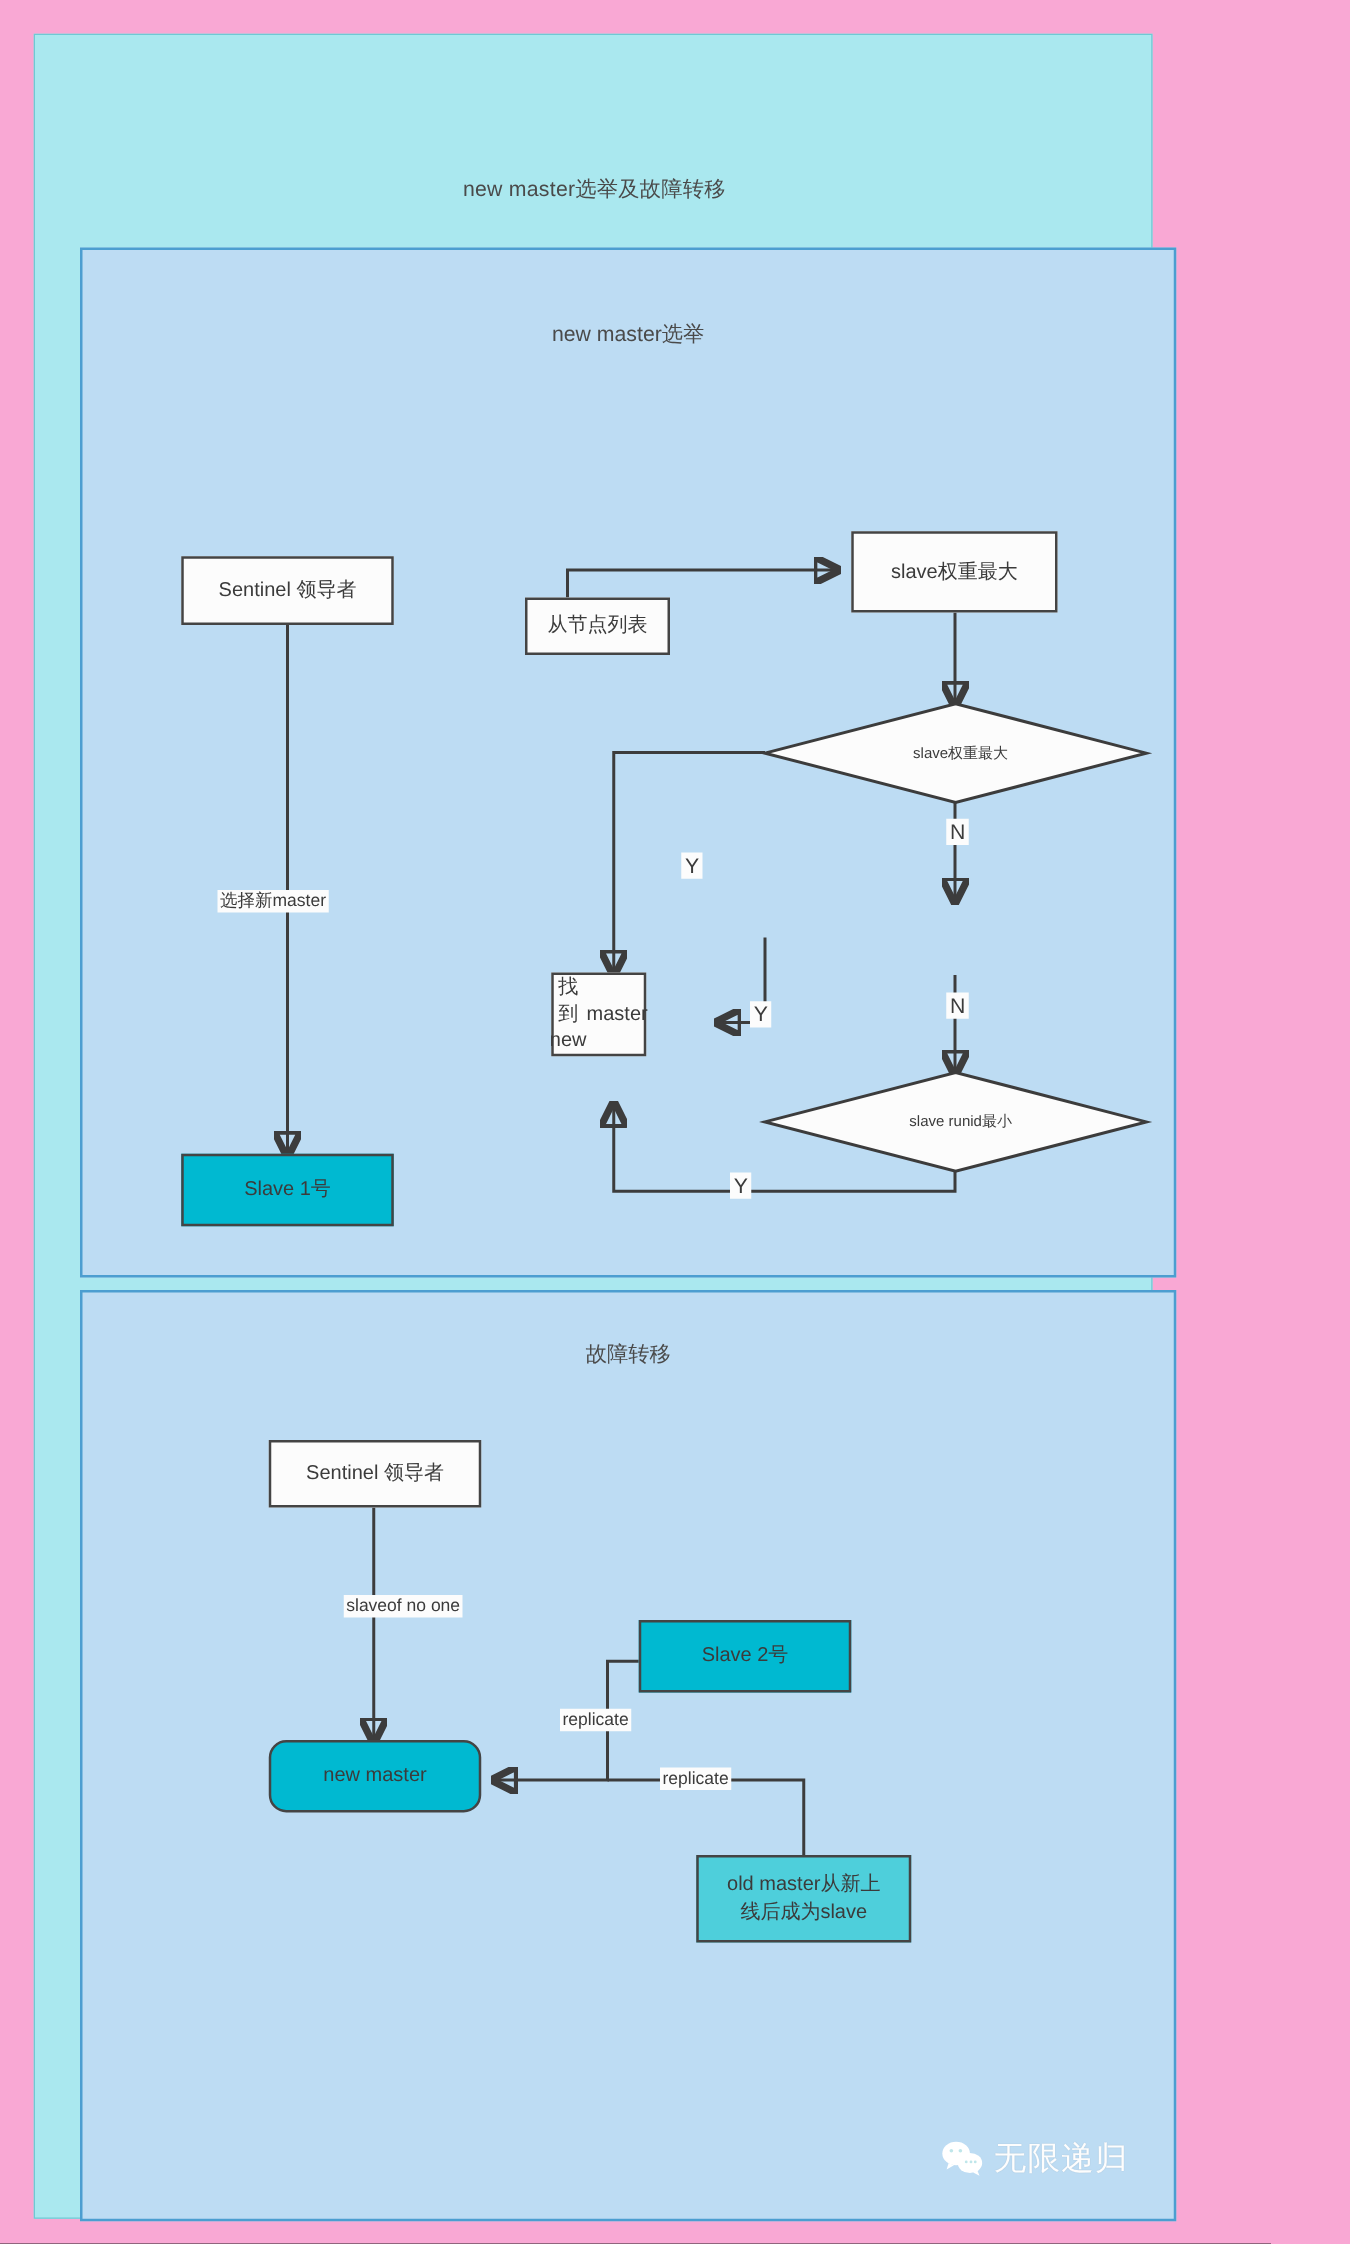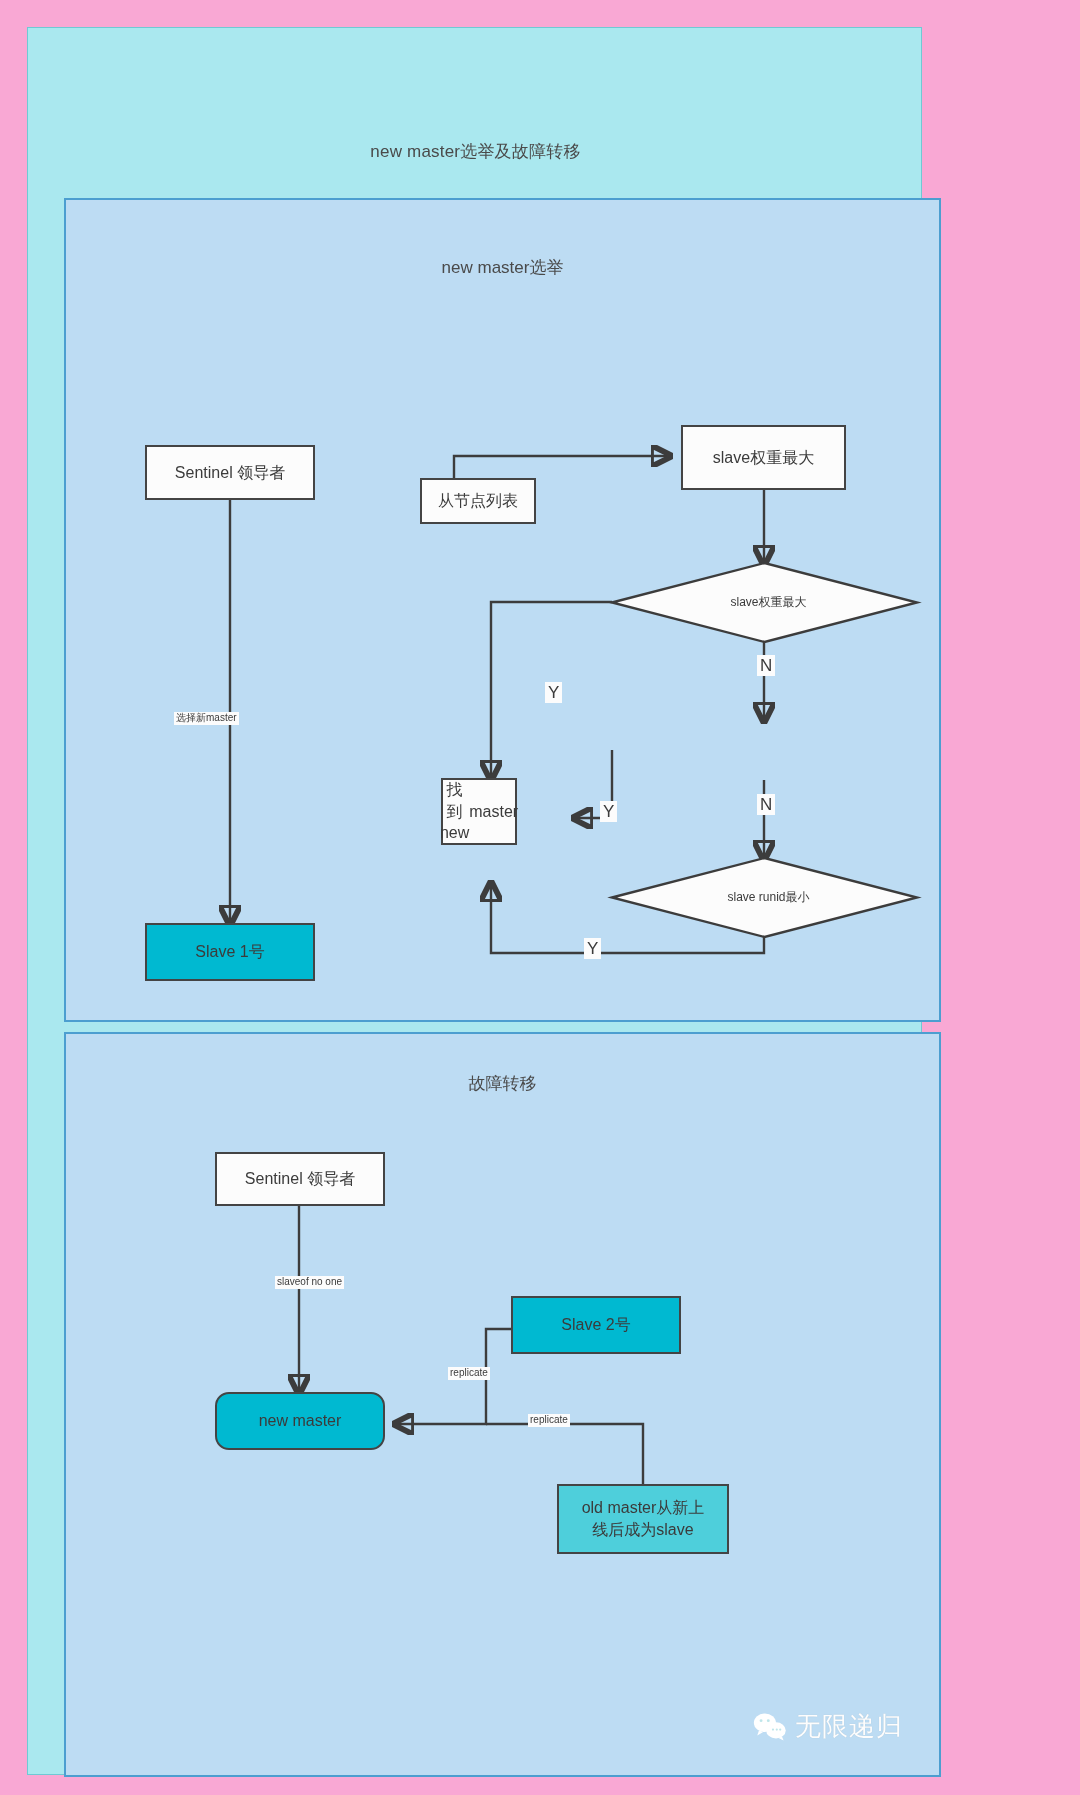--- a/index.html
+++ b/index.html
@@ -83,21 +83,21 @@
     position: absolute; left: 0; top: 0;
     width: 100%; height: 100%;
     overflow: visible;
   }
   .edge-layer line, .edge-layer path, .edge-layer polyline {
     stroke: #3c3c3c; stroke-width: 2.4px; fill: none;
   }
   .edge-label {
     position: absolute;
     background: #fcfcfc;
-    font-size: 10px;
+    font-size: 14px;
     color: #3b3b3b;
     padding: 0 2px;
     white-space: nowrap;
     line-height: 1.25;
   }
   .edge-label.yn { font-size: 17px; padding: 0 3px; }
 
   
   .watermark {
     position: absolute;

